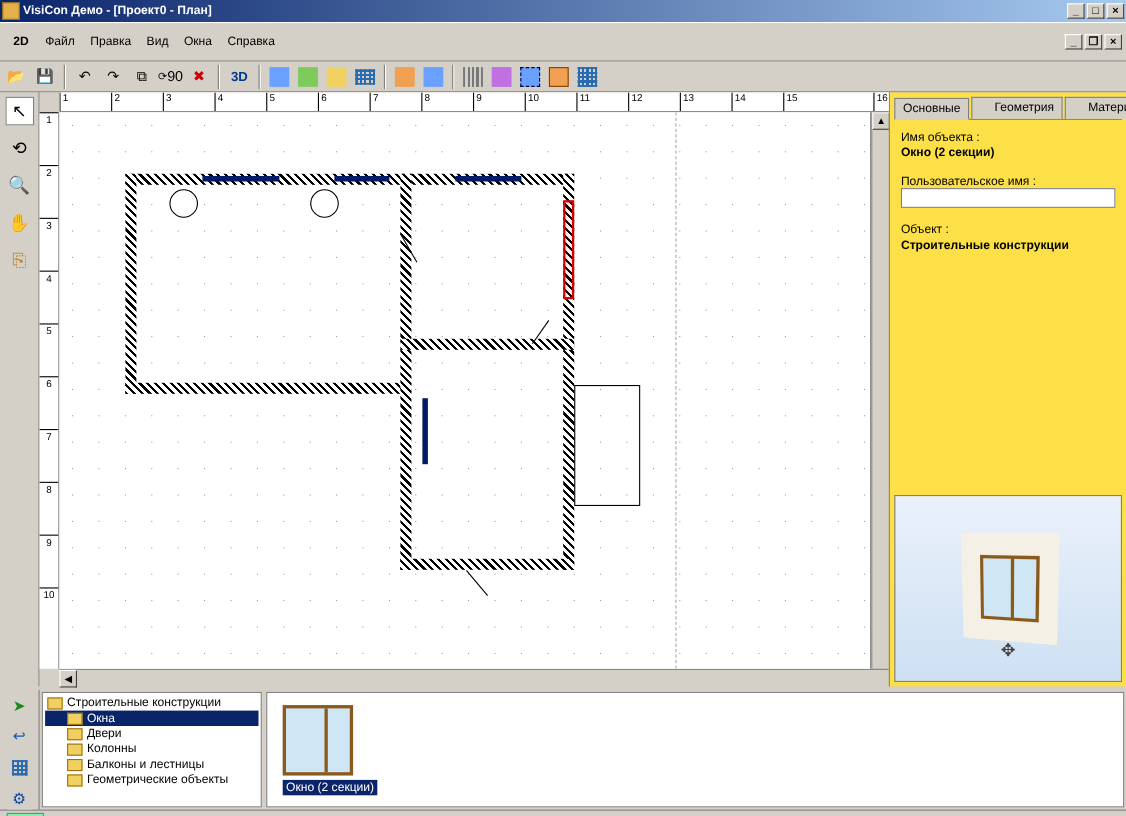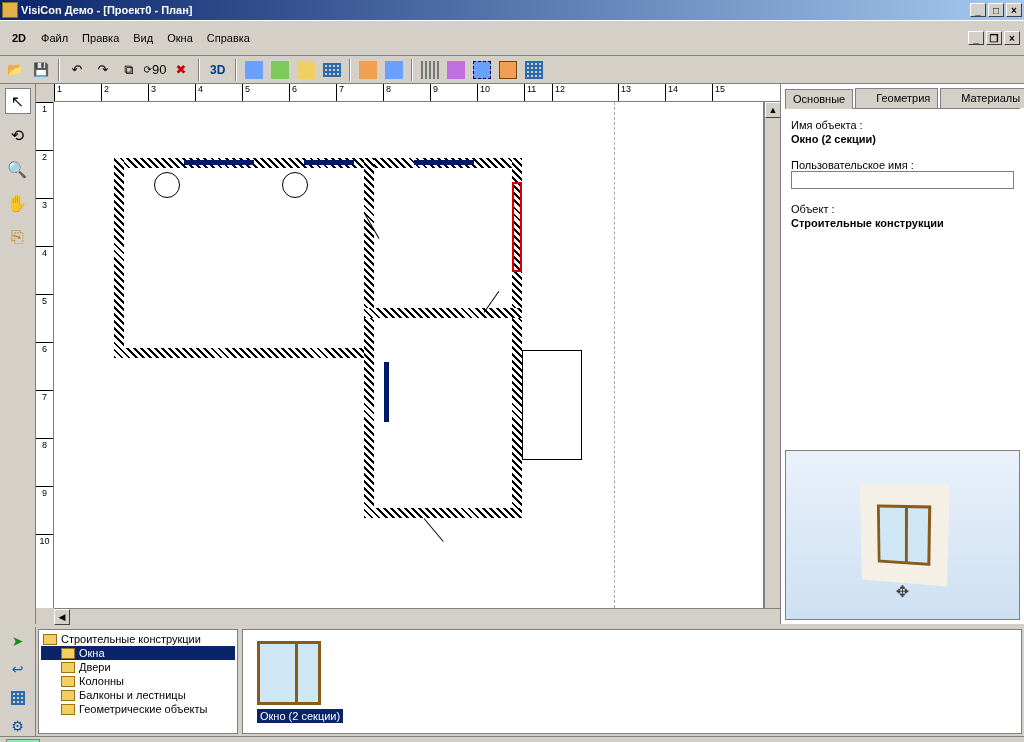--- a/index.html
+++ b/index.html
@@ -133,22 +133,22 @@
   .selected-win {
     position:absolute;
     border:2px solid #d40000;
     background:rgba(255,0,0,0.08);
   }
   .canvas-scrollbar-v { width: 16px; background:#d4d0c8; border-left:1px solid #808080;}
   .canvas-scrollbar-h { height: 16px; background:#d4d0c8; border-top:1px solid #808080; margin-left:18px;}
   .scrollbtn { width:16px;height:16px; background:#d4d0c8; border:1px solid #fff; border-right-color:#404040; border-bottom-color:#404040; display:inline-flex; align-items:center; justify-content:center; font-size:9px;}
   
   .proppanel {
-    width: 244px;
-    background:#ffffff;
+    width: 216px;
+    background:#fde047;
     border-left:1px solid #808080;
     display:flex; flex-direction:column;
   }
   .proptabs { display:flex; border-bottom:1px solid #808080; margin:4px 4px 0 4px;}
   .proptab {
     padding:3px 7px;
     border:1px solid #808080;
     background:#d4d0c8;
     border-bottom:none;
     font-size:11px;
@@ -342,21 +342,21 @@
         <div class="hr-tick" style="left: 47px;">2</div>
         <div class="hr-tick" style="left: 94px;">3</div>
         <div class="hr-tick" style="left: 141px;">4</div>
         <div class="hr-tick" style="left: 188px;">5</div>
         <div class="hr-tick" style="left: 235px;">6</div>
         <div class="hr-tick" style="left: 282px;">7</div>
         <div class="hr-tick" style="left: 329px;">8</div>
         <div class="hr-tick" style="left: 376px;">9</div>
         <div class="hr-tick" style="left: 423px;">10</div>
         <div class="hr-tick" style="left: 470px;">11</div>
-        <div class="hr-tick" style="left: 498px;">12</div>
+        <div class="hr-tick" style="left: 517px;">12</div>
         <div class="hr-tick" style="left: 564px;">13</div>
         <div class="hr-tick" style="left: 611px;">14</div>
         <div class="hr-tick" style="left: 658px;">15</div>
         <div class="hr-tick" style="left: 740px;">16</div>
       </div>
     <div class="canvasbody">
       <div class="vruler" id="vruler">
           <div class="vr-tick" style="top: 0px;">1</div>
           <div class="vr-tick" style="top: 48px;">2</div>
           <div class="vr-tick" style="top: 96px;">3</div>

